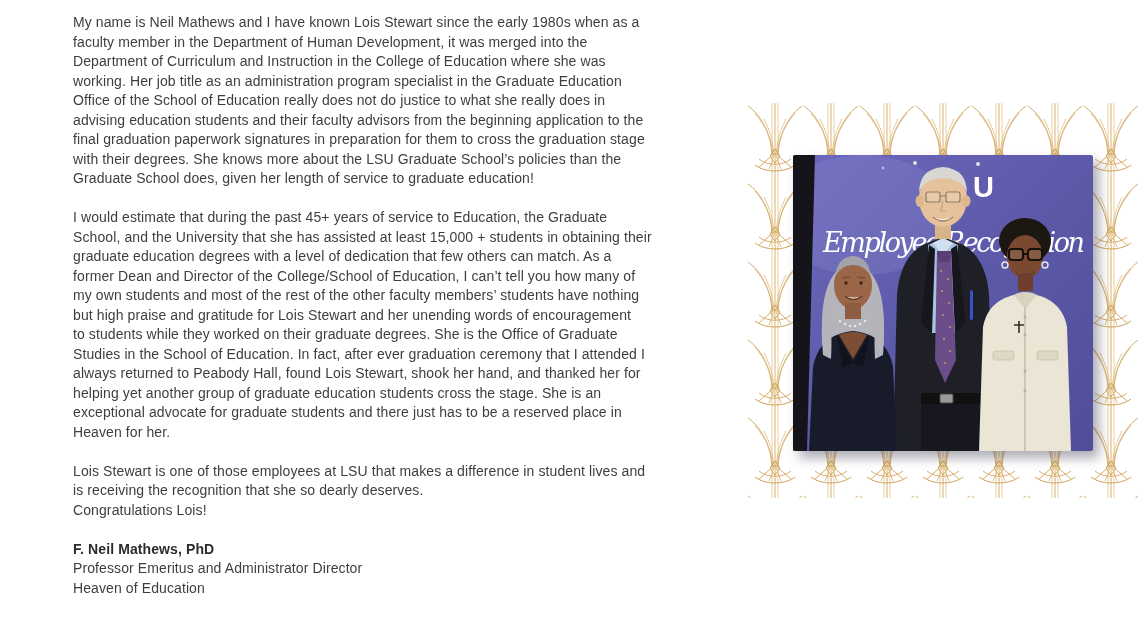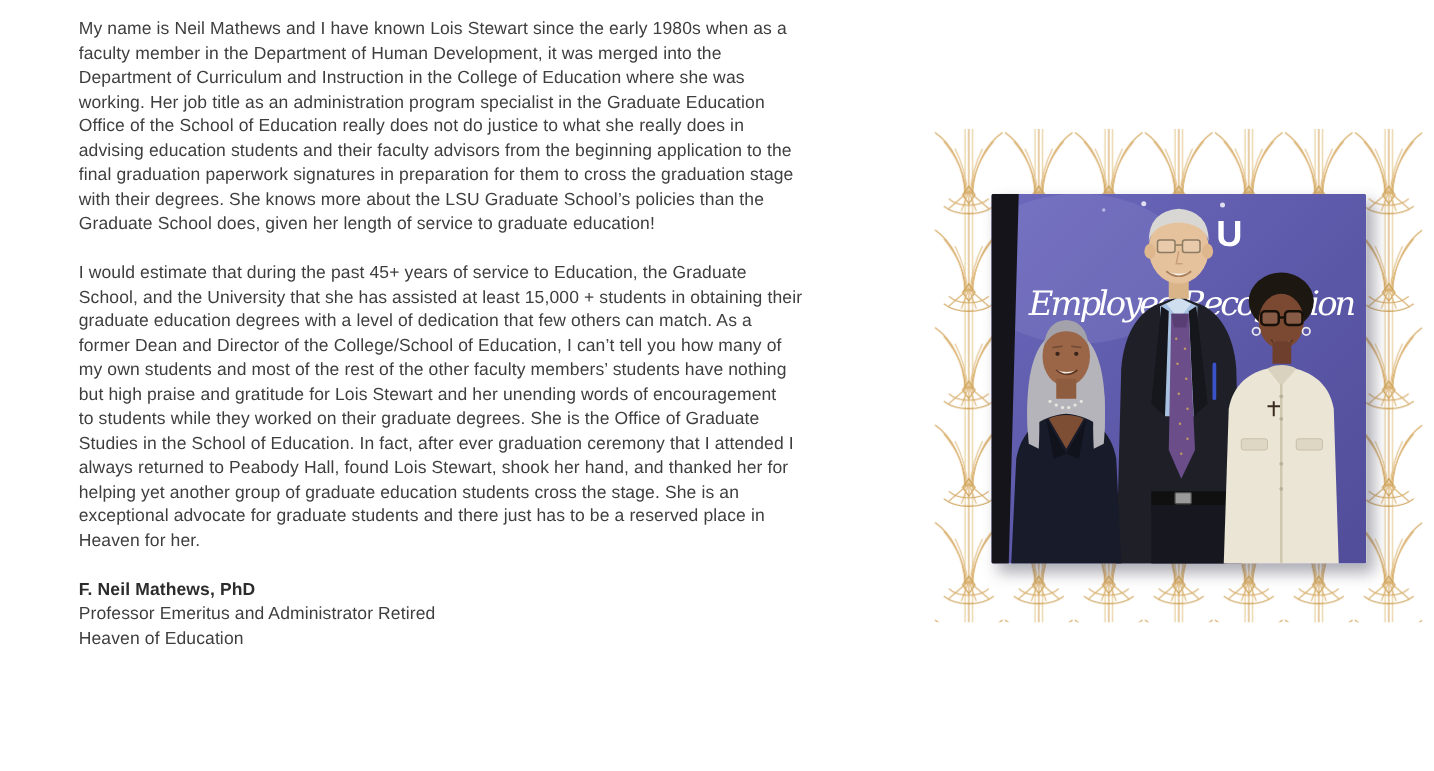--- a/index.html
+++ b/index.html
@@ -6,21 +6,21 @@
   html,body { margin:0; padding:0; }
   body {
     width:1147px; height:617px;
     background:#ffffff;
     font-family:"Liberation Sans", sans-serif;
     position:relative;
     overflow:hidden;
   }
   .letter {
     position:absolute;
-    left:63px; top:13px; width:672px;
+    left:73px; top:13px; width:672px;
     color:#3e3e3e;
     font-size:14px;
     line-height:19.5px;
     letter-spacing:0.1px;
   }
   .letter p {
     margin:0 0 19.5px 0;
     white-space:pre-line;
   }
   .sig { margin-top:18px; }
@@ -61,23 +61,26 @@
 graduate education degrees with a level of dedication that few others can match.  As a
 former Dean and Director of the College/School of Education, I can’t tell you how many of
 my own students and most of the rest of the other faculty members’ students have nothing
 but high praise and gratitude for Lois Stewart and her unending words of encouragement
 to students while they worked on their graduate degrees.  She is the Office of Graduate
 Studies in the School of Education. In fact, after ever graduation ceremony that I attended I
 always returned to Peabody Hall, found Lois Stewart, shook her hand, and thanked her for
 helping yet another group of graduate education students cross the stage.  She is an
 exceptional advocate for graduate students and there just has to be a reserved place in
 Heaven for her.</p>
+  <p>Lois Stewart is one of those employees at LSU that makes a difference in student lives and
+is receiving the recognition that she so dearly deserves.
+Congratulations Lois!</p>
   <div class="sig">
     <span class="sig-name">F. Neil Mathews, PhD</span>
-    <span>Professor Emeritus and Administrator Retired</span>
+    <span>Professor Emeritus and Administrator Director</span>
     <span>Heaven of Education</span>
   </div>
 </div>
 
 <div class="frame">
 
   <svg class="deco" width="391" height="395">
     <defs>
       <pattern id="deco" width="56" height="78" patternUnits="userSpaceOnUse">
         <g fill="none" stroke="#d3a55b" stroke-width="0.9">

